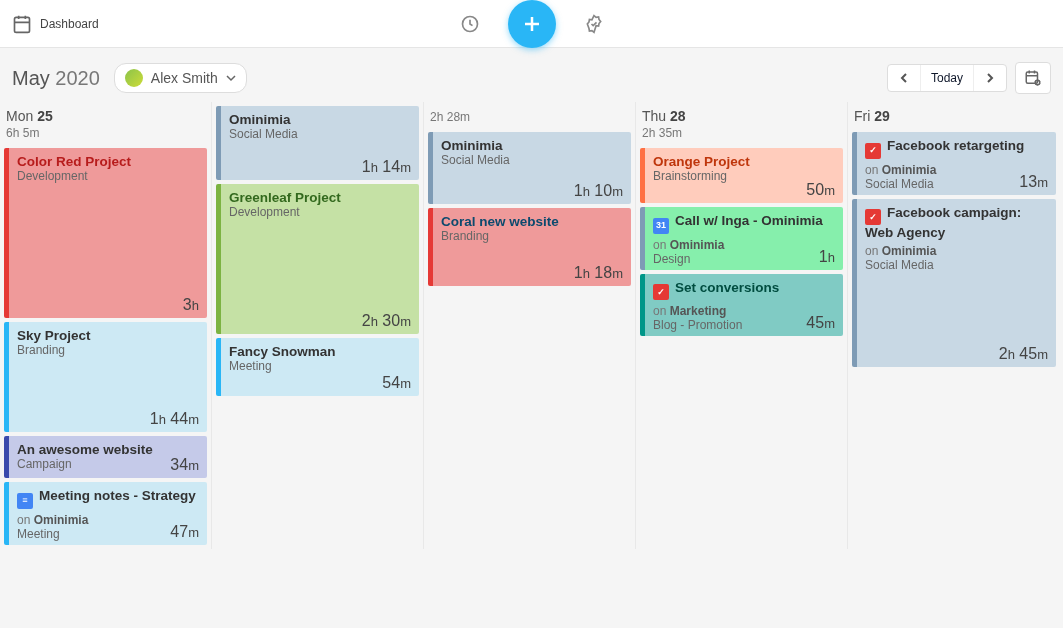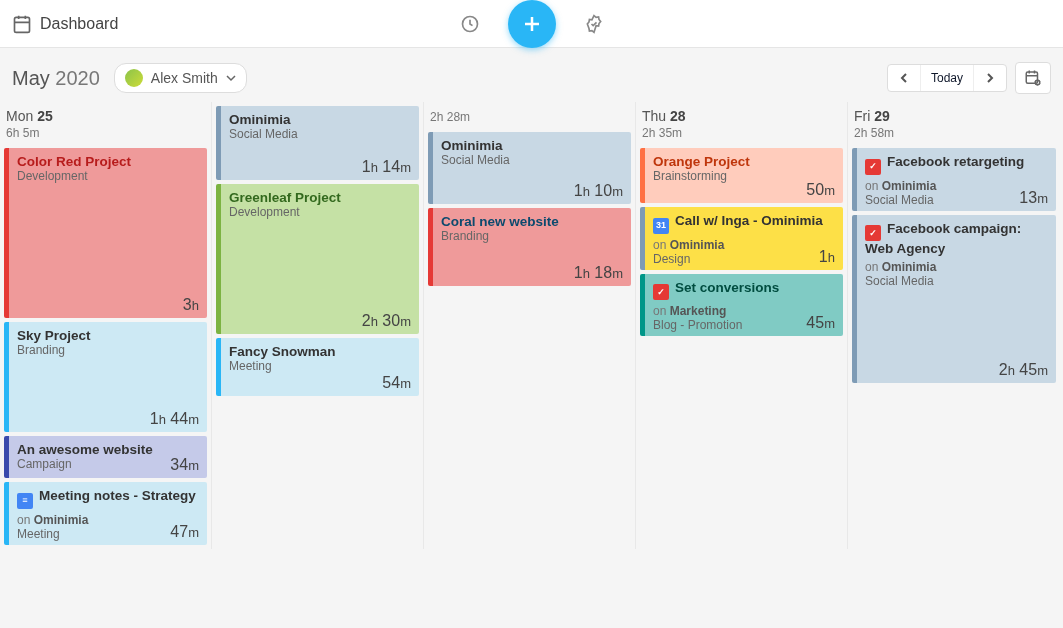--- a/index.html
+++ b/index.html
@@ -1,18 +1,18 @@
 <!DOCTYPE html>
 <html><head>
 <meta charset="utf-8">
 <style>
 * { box-sizing: border-box; margin: 0; padding: 0; }
 body { font-family: -apple-system, BlinkMacSystemFont, "Segoe UI", Helvetica, Arial, sans-serif; background: #f5f5f5; width: 1063px; height: 628px; overflow: hidden; color: #333; }
 .header { background: #fff; height: 48px; display: flex; align-items: center; padding: 0 12px; border-bottom: 1px solid #e5e5e5; position: relative; }
-.header-left { display: flex; align-items: center; gap: 8px; font-size: 16px; color: #444; }
+.header-left { display: flex; align-items: center; gap: 8px; font-size: 12px; color: #444; }
 .header-center { position: absolute; left: 50%; transform: translateX(-50%); display: flex; align-items: center; gap: 20px; }
 .icon-btn { width: 36px; height: 36px; display: flex; align-items: center; justify-content: center; color: #888; cursor: pointer; border-radius: 50%; }
 .add-btn { width: 48px; height: 48px; background: #29B6F6; border-radius: 50%; display: flex; align-items: center; justify-content: center; color: #fff; cursor: pointer; box-shadow: 0 2px 6px rgba(41,182,246,0.5); }
 .subheader { background: #f5f5f5; padding: 14px 12px 8px; display: flex; align-items: center; gap: 14px; }
 .month { font-size: 20px; color: #555; font-weight: 400; } .month .yr{color:#777;}
 .user-chip { display: inline-flex; align-items: center; gap: 8px; border: 1px solid #ddd; background: #fff; border-radius: 12px; padding: 5px 10px; cursor: pointer; font-size: 14px; color:#555; }
 .avatar-circle { width: 18px; height: 18px; border-radius: 50%; background: linear-gradient(135deg, #8BC34A, #CDDC39); }
 .nav-controls { margin-left: auto; display: flex; gap: 8px; align-items: center; }
 .nav-group { display: flex; border: 1px solid #ddd; background:#fff; border-radius: 4px; overflow:hidden;}
 .nav-group > * { padding: 6px 10px; display:flex; align-items:center; justify-content:center; cursor:pointer; color:#0f172a; font-size:12px;text-align:center;}
@@ -175,38 +175,37 @@
     <div class="day-head">
       <div class="day-name">Thu <b>28</b></div>
       <div class="day-total">2<span class="u">h</span> 35<span class="u">m</span></div>
     </div>
     <div class="day-body">
         <div class="card" style="background: rgb(255, 204, 188); border-left-color: rgb(255, 112, 67); min-height: 55px;">
       <div class="card-title" style="color:#BF360C">Orange Project</div>
       <div class="card-sub">Brainstorming</div>
       <div class="card-dur">50<span class="u">m</span></div>
         </div>
-        <div class="card" style="background: #fde047; border-left-color: rgb(126, 155, 181); min-height: 62px;">
+        <div class="card" style="background: #86efac; border-left-color: rgb(126, 155, 181); min-height: 62px;">
       <div class="card-title" style="color:#333"><span class="app-icon" style="background:#4285F4;color:#fff;font-size:9px;display:inline-flex;align-items:center;justify-content:center;font-weight:bold;line-height:1;">31</span>Call w/ Inga - Ominimia</div>
       <div class="card-on">on <b>Ominimia</b></div>
           <div class="card-sub">Design</div>
       <div class="card-dur">1<span class="u">h</span></div>
         </div>
         <div class="card" style="background: rgb(128, 203, 196); border-left-color: rgb(0, 150, 136); min-height: 60px;">
       <div class="card-title" style="color:#004D40"><span class="app-icon" style="background:#E53935;color:#fff;font-size:9px;display:inline-flex;align-items:center;justify-content:center;font-weight:bold;line-height:1;">✓</span>Set conversions</div>
       <div class="card-on">on <b>Marketing</b></div>
           <div class="card-sub">Blog - Promotion</div>
       <div class="card-dur">45<span class="u">m</span></div>
         </div>
       </div>
     </div>
     <div class="day-col">
     <div class="day-head">
       <div class="day-name">Fri <b>29</b></div>
-      <div class="day-total">2<span class="u">h</span> 58<span class="u">m</span></div>
     </div>
     <div class="day-body">
         <div class="card" style="background: rgb(200, 216, 228); border-left-color: rgb(126, 155, 181); min-height: 58px;">
       <div class="card-title" style="color:#333"><span class="app-icon" style="background:#E53935;color:#fff;font-size:9px;display:inline-flex;align-items:center;justify-content:center;font-weight:bold;line-height:1;">✓</span>Facebook retargeting</div>
       <div class="card-on">on <b>Ominimia</b></div>
           <div class="card-sub">Social Media</div>
       <div class="card-dur">13<span class="u">m</span></div>
         </div>
         <div class="card" style="background: rgb(200, 216, 228); border-left-color: rgb(126, 155, 181); min-height: 168px;">
       <div class="card-title" style="color:#333"><span class="app-icon" style="background:#E53935;color:#fff;font-size:9px;display:inline-flex;align-items:center;justify-content:center;font-weight:bold;line-height:1;">✓</span>Facebook campaign: Web Agency</div>

